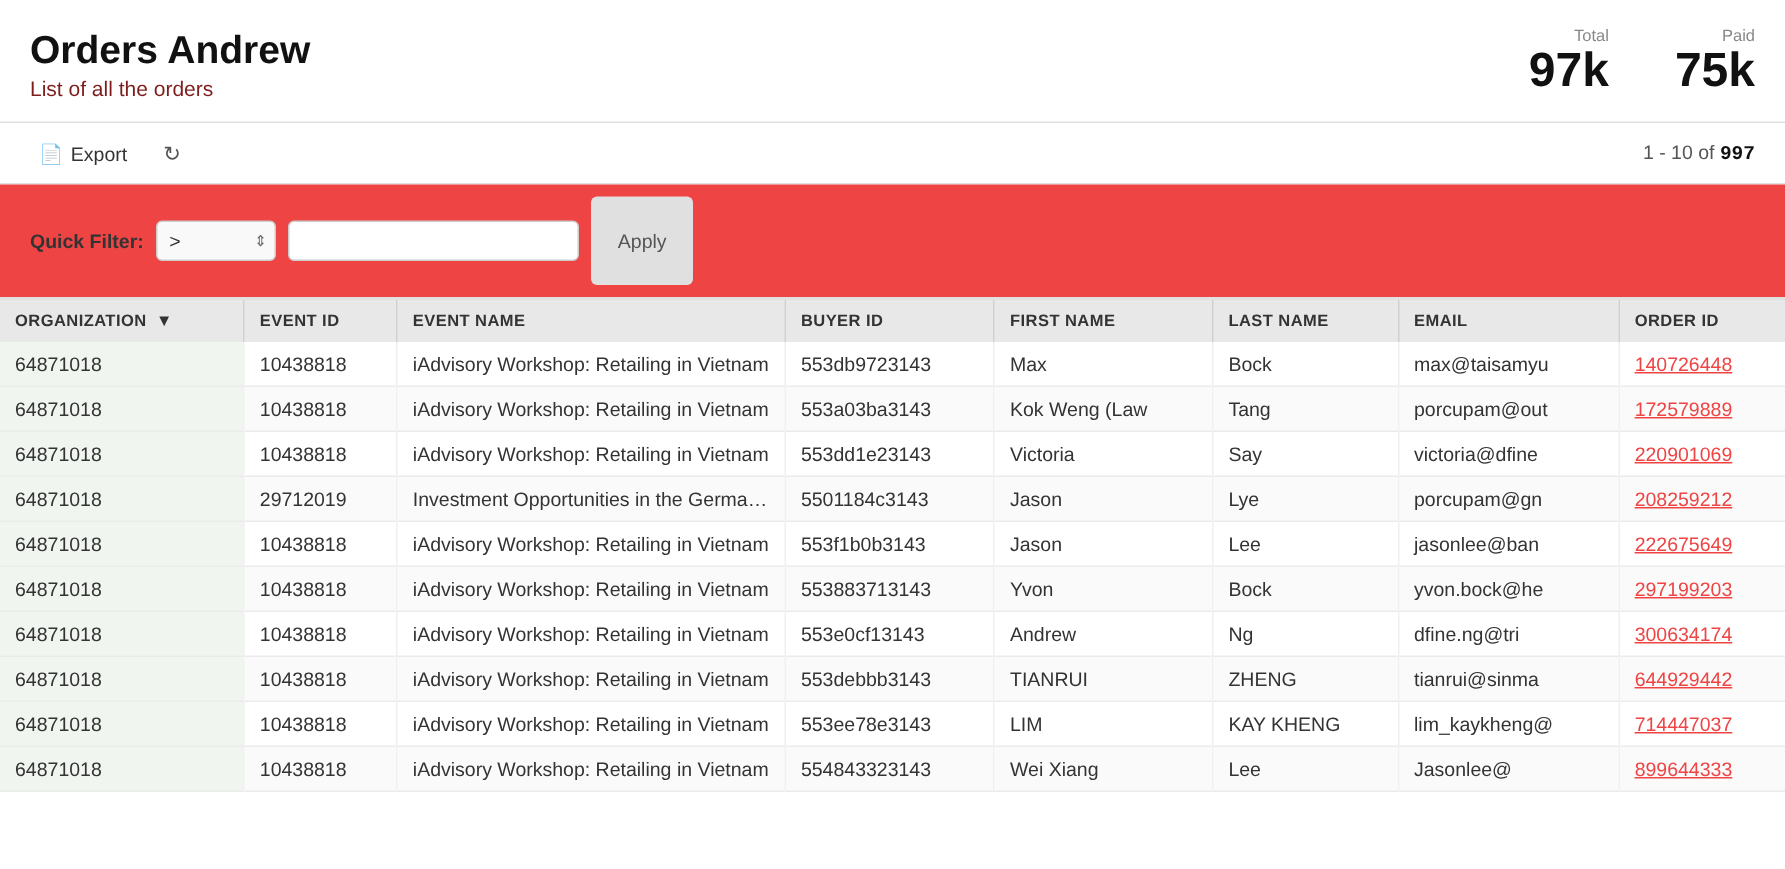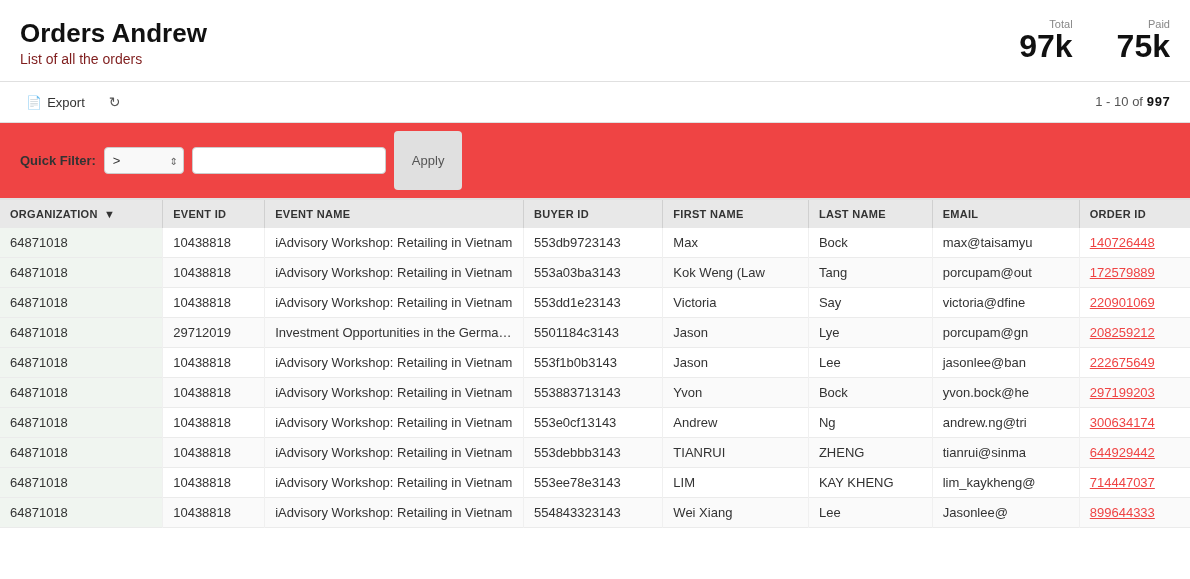--- a/index.html
+++ b/index.html
@@ -351,21 +351,21 @@
           <td>yvon.bock@he</td>
           <td><a class="order-id-link" href="#">297199203</a></td>
         </tr>
         <tr>
           <td class="org-col">64871018</td>
           <td>10438818</td>
           <td>iAdvisory Workshop: Retailing in Vietnam</td>
           <td>553e0cf13143</td>
           <td>Andrew</td>
           <td>Ng</td>
-          <td>andrew.ng@tri</td>
+          <td>dfine.ng@tri</td>
           <td><a class="order-id-link" href="#">300634174</a></td>
         </tr>
         <tr>
           <td class="org-col">64871018</td>
           <td>10438818</td>
           <td>iAdvisory Workshop: Retailing in Vietnam</td>
           <td>553debbb3143</td>
           <td>TIANRUI</td>
           <td>ZHENG</td>
           <td>tianrui@sinma</td>

